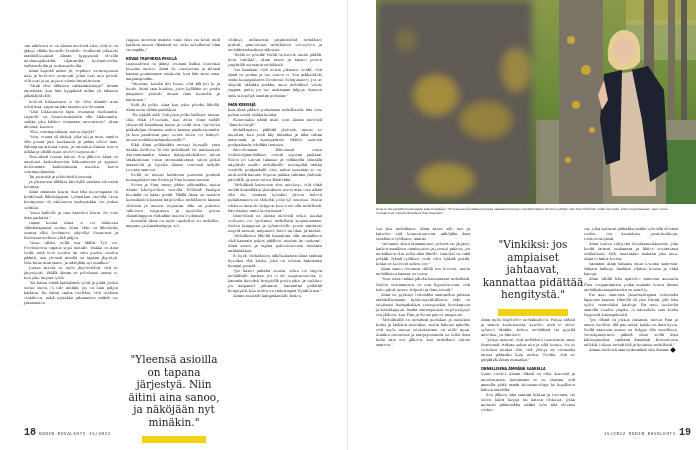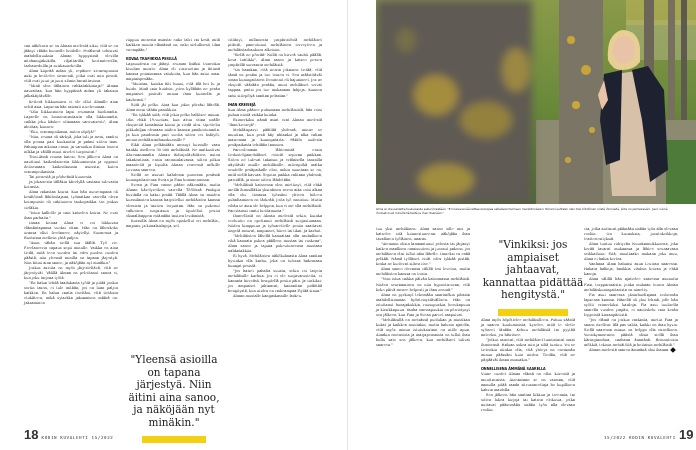--- a/index.html
+++ b/index.html
@@ -10,21 +10,21 @@
 .left{left:0;width:348px;border-right:1px solid #e4e4e4}
 .right{left:348px;width:348px}
 .col{position:absolute;font-size:3.55px;line-height:5.05px;text-align:justify;hyphens:auto;word-break:break-word}
 .col p{margin:0;text-indent:5px}
 .col p.ni{text-indent:0}
 .col h3{font-family:"DejaVu Sans",sans-serif;font-weight:bold;font-size:4.2px;letter-spacing:-0.1px;margin:3px 0 1px;color:#111;transform:scaleX(.82);transform-origin:left}
 .pullquote{position:absolute;text-align:center;font-family:"DejaVu Serif",serif;color:#222}
 .pq-text{font-size:10.5px;line-height:12.5px}
 .pq-bar{height:7px;background:#f3d111;margin:8px auto 0}
 .folio{position:absolute;font-family:"DejaVu Sans Mono",monospace;font-size:4.2px;letter-spacing:.6px;color:#333}
-.folio b{font-family:Liberation Sans, sans-serif;font-size:13px;font-weight:900;letter-spacing:0}
+.folio b{font-family:Liberation Mono, monospace;font-size:10px;font-weight:900;letter-spacing:0}
 .photo{position:absolute;left:376px;top:0;width:320px;height:204px;overflow:hidden;background:#4d4a42}
 .caption{position:absolute;left:376px;top:207px;width:300px;font-family:"DejaVu Sans",sans-serif;font-size:2.9px;line-height:4px;color:#222}
 .endmark{display:inline-block;width:4px;height:4px;background:#111;transform:rotate(45deg);margin-left:2px;vertical-align:middle}
 </style>
 </head>
 <body>
 
 <div class="spread">
 
   <div class="page left">

